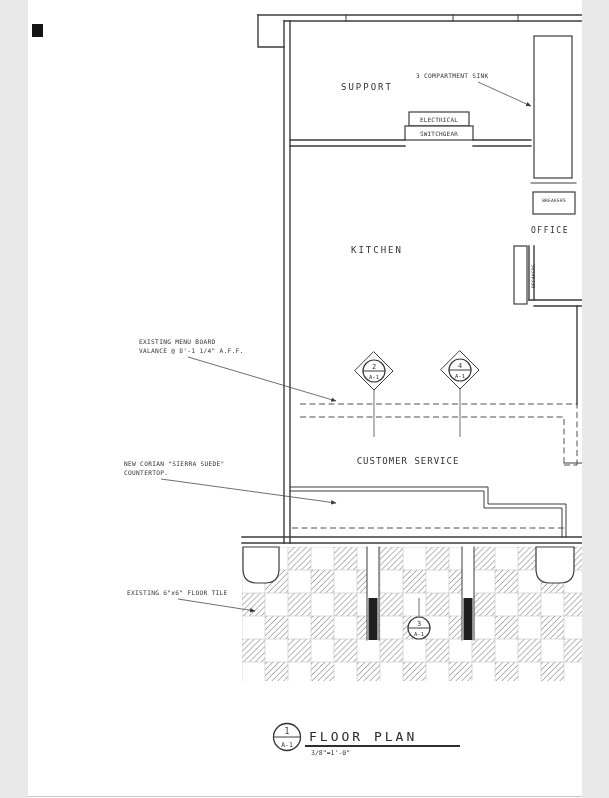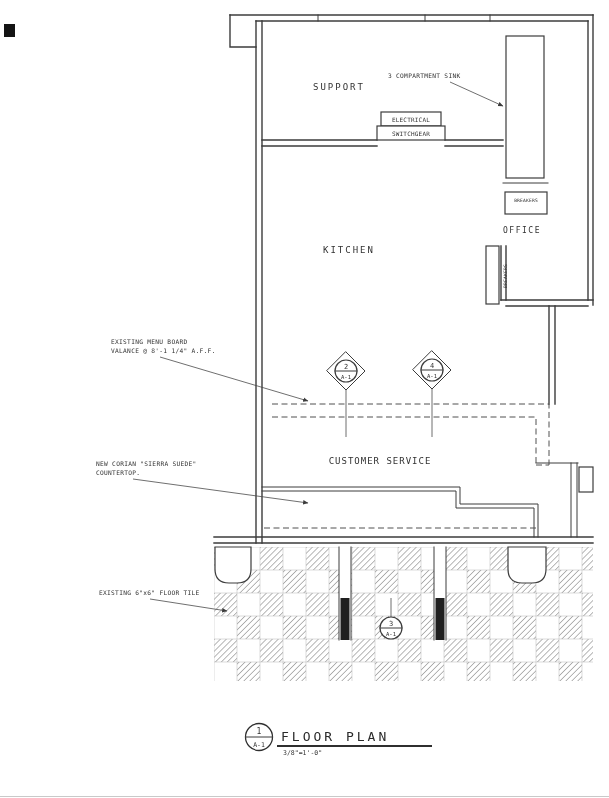--- a/index.html
+++ b/index.html
@@ -1,16 +1,16 @@
 <!DOCTYPE html>
 <html><head>
 <meta charset="utf-8">
 <style>
   html,body{margin:0;padding:0;background:#e9e9e9;}
-  .page{width:609px;height:798px;background:#ffffff;position:relative;margin:0 auto;overflow:hidden;}
+  .page{width:554px;height:798px;background:#ffffff;position:relative;margin:0 auto;overflow:hidden;}
   .page svg{position:absolute;left:0;top:0;}
   .w{stroke:#3c3c3c;stroke-width:1.4;fill:none;stroke-linecap:square;}
   .w2{stroke:#3c3c3c;stroke-width:1;fill:none;stroke-linecap:square;}
   .fx{fill:#ffffff;stroke:#3c3c3c;stroke-width:1.2;}
   .dash{stroke:#505050;stroke-width:1;fill:none;stroke-dasharray:6 3.5;}
   .ldr{stroke:#4a4a4a;stroke-width:0.8;fill:none;}
   .lbl{font-family:"DejaVu Sans Mono",monospace;fill:#323232;}
   .room{font-size:9px;letter-spacing:2px;text-anchor:middle;}
   .room-sm{font-size:8px;letter-spacing:1.5px;text-anchor:middle;}
   .note{font-size:6.2px;letter-spacing:0.3px;}

